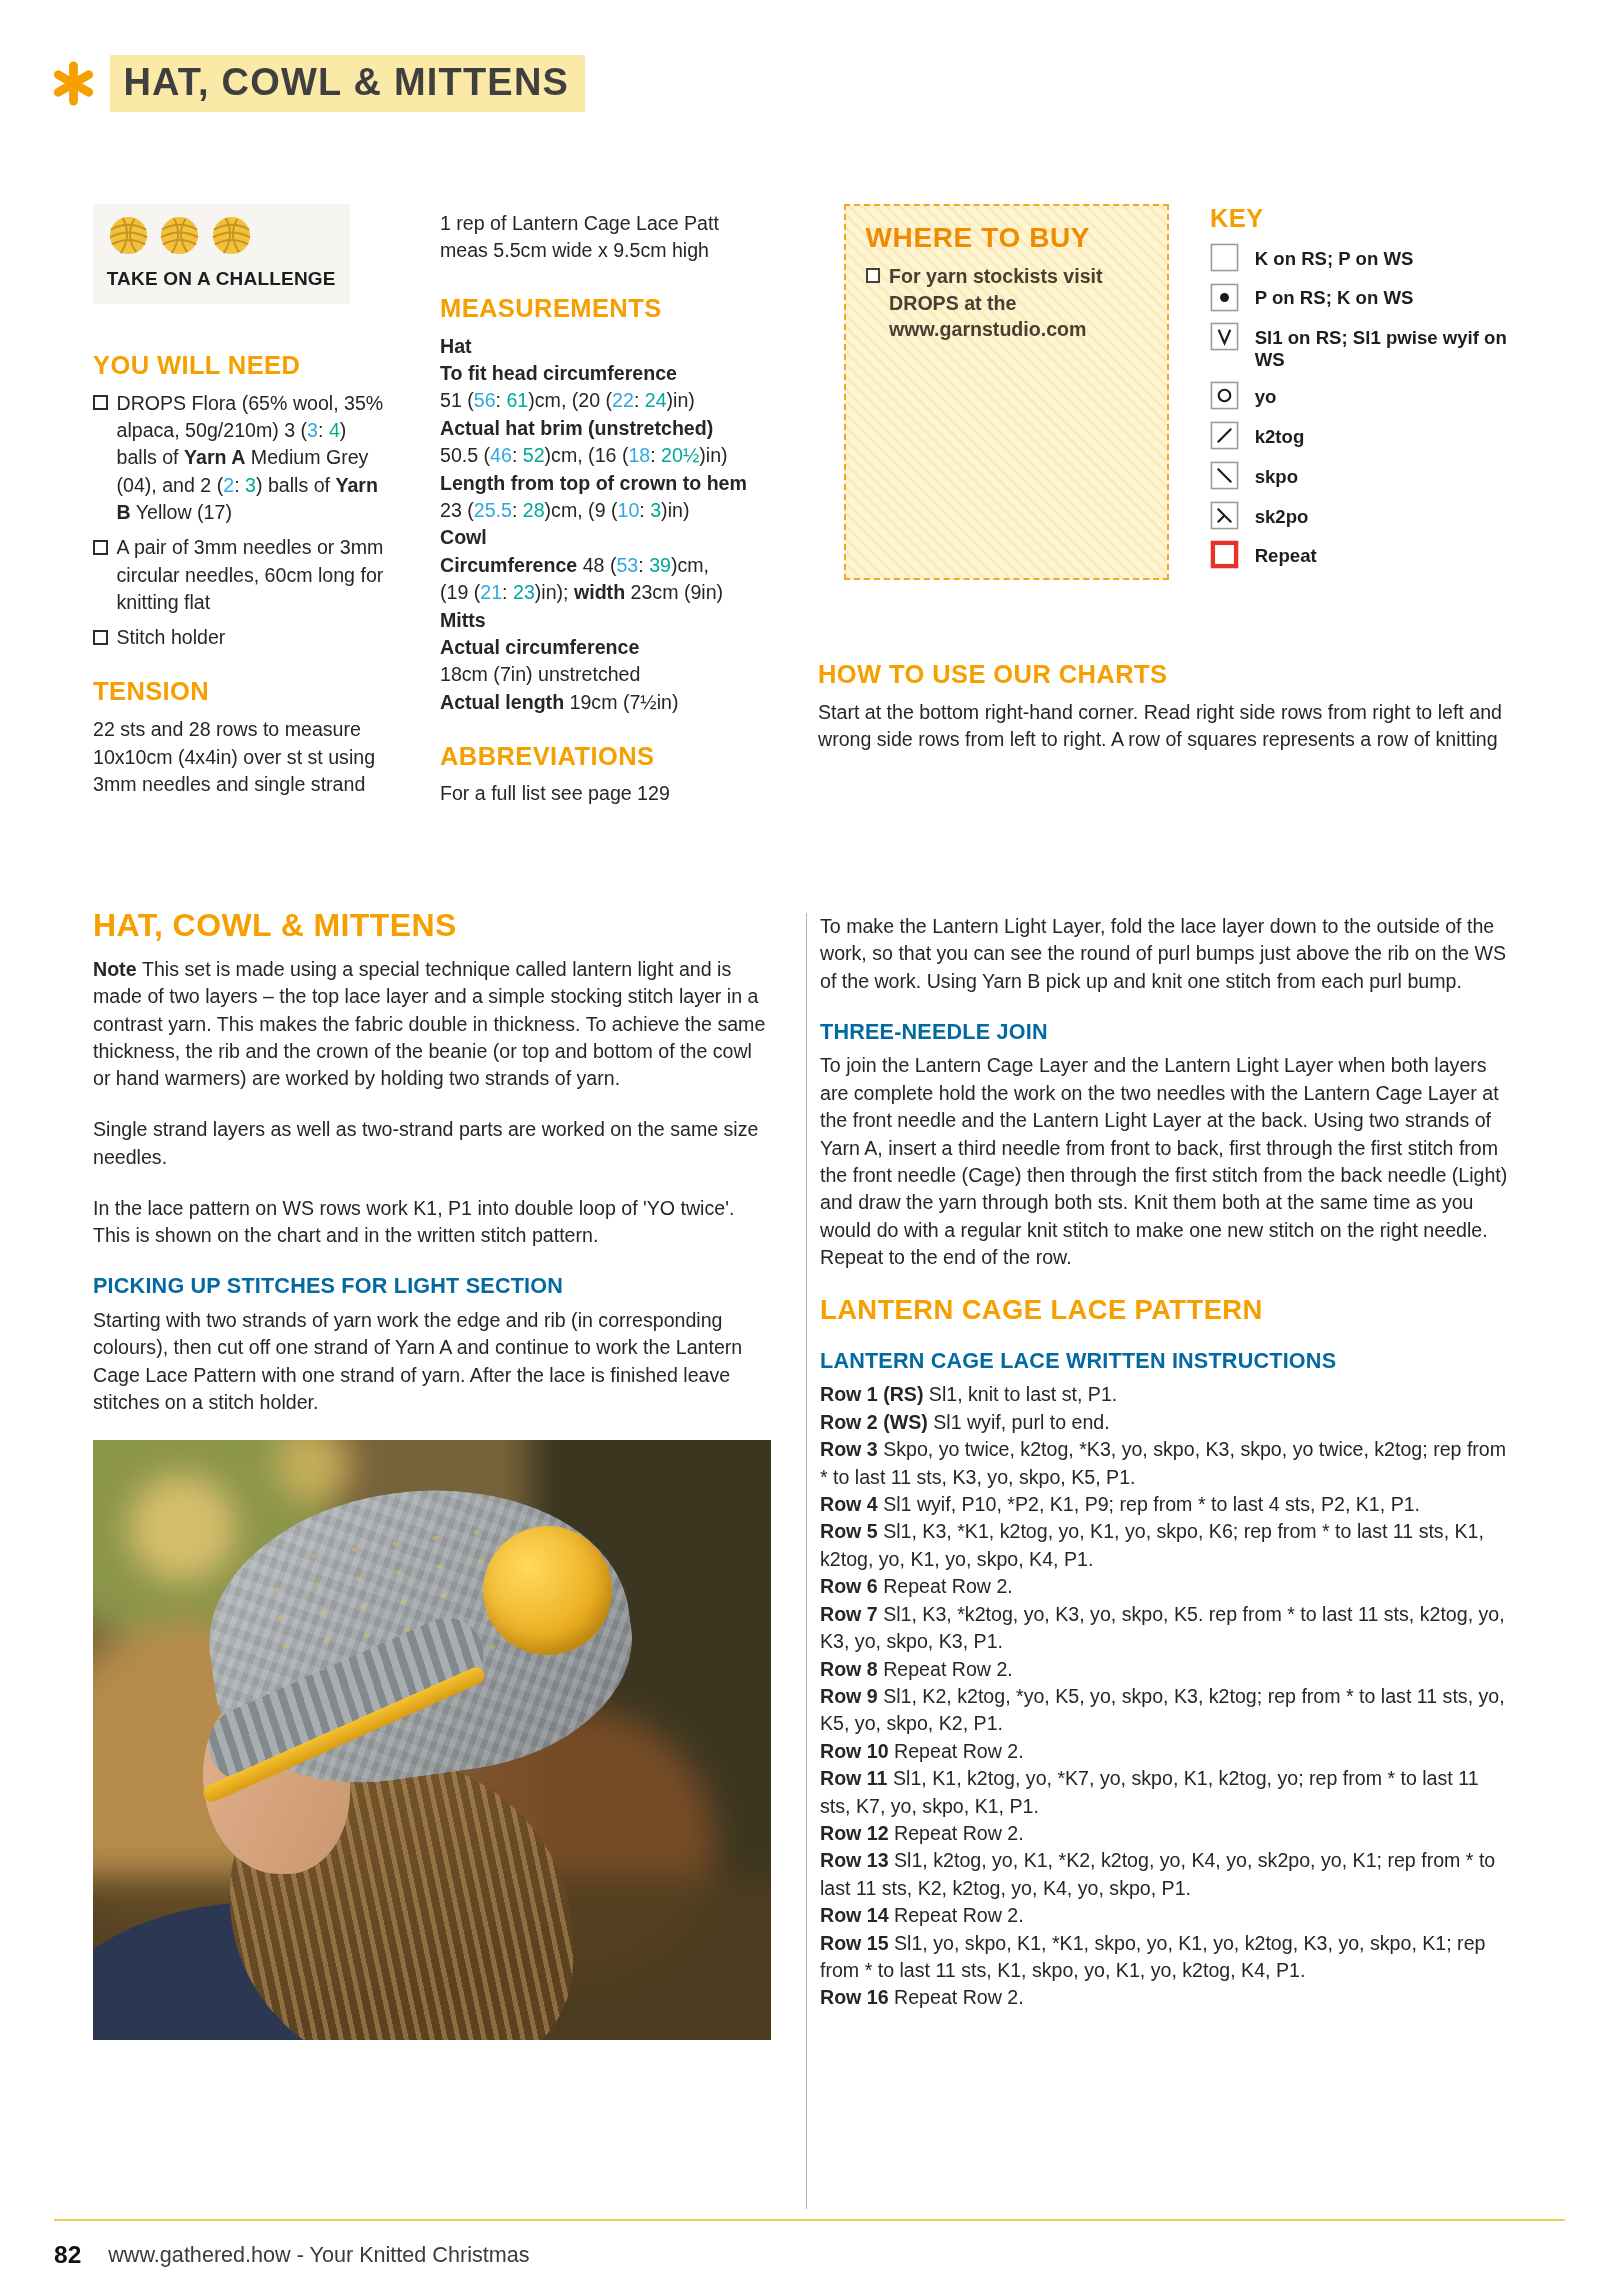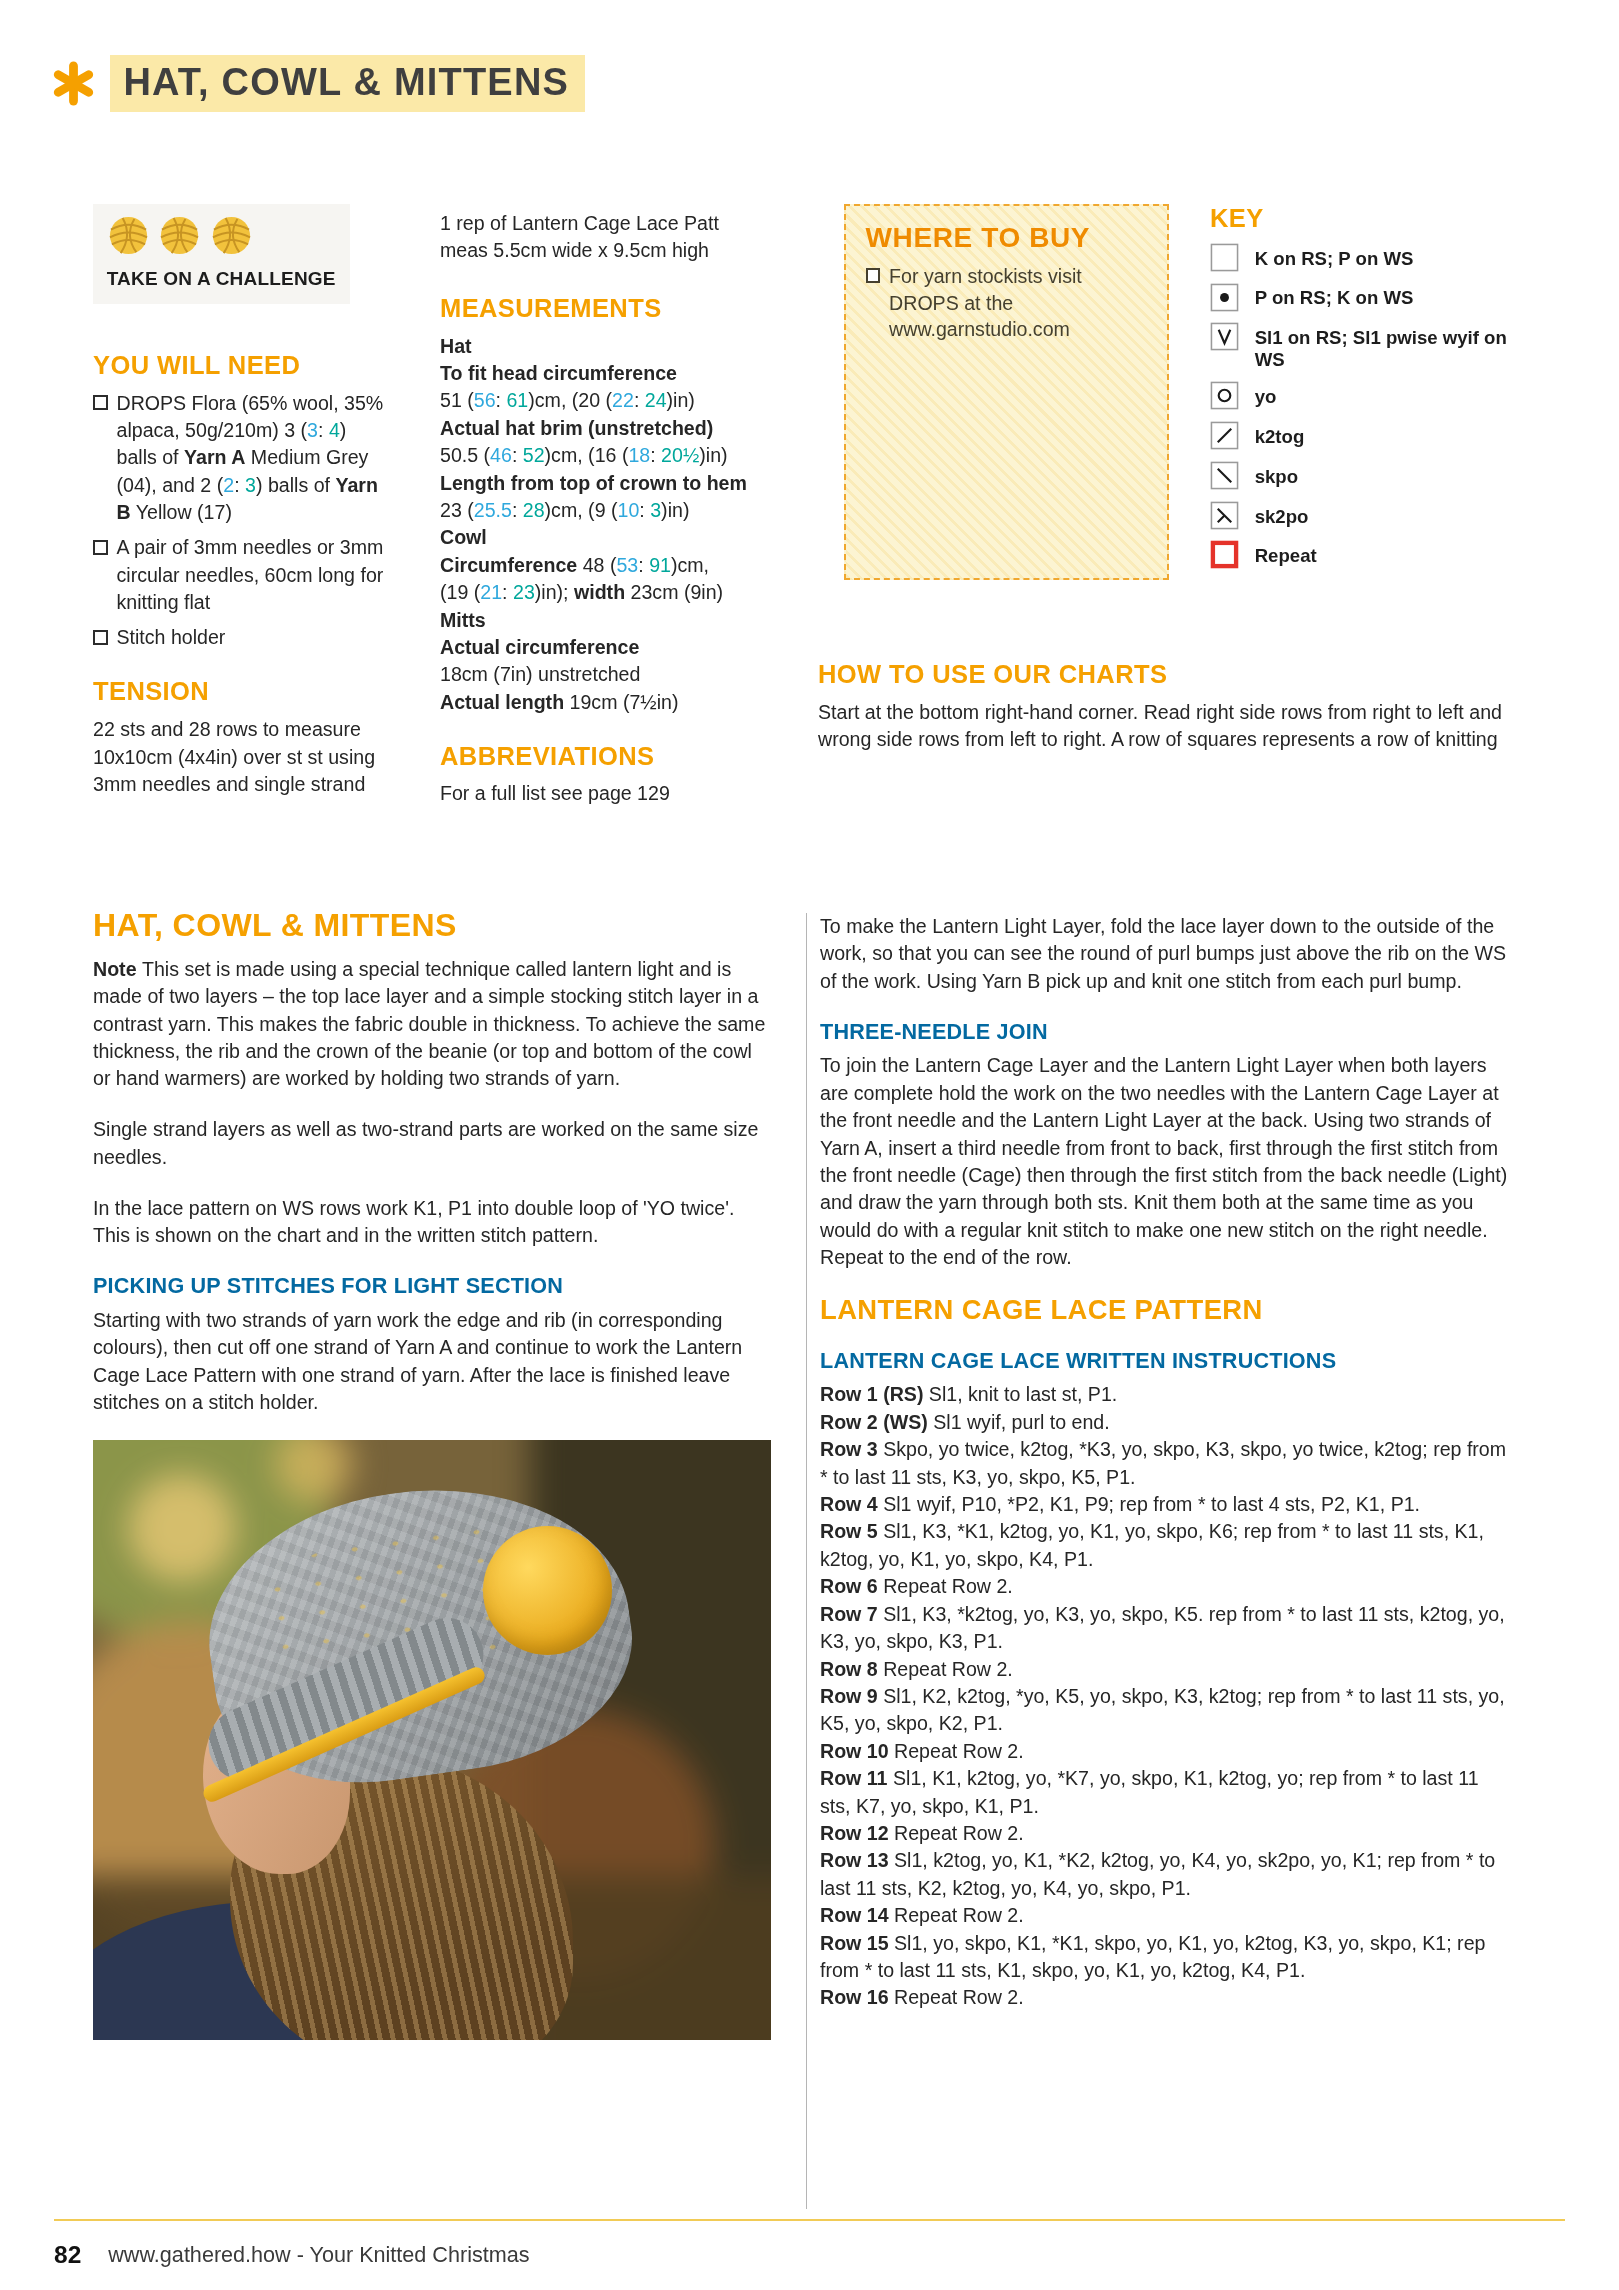--- a/index.html
+++ b/index.html
@@ -39,21 +39,21 @@
   .abbr-p { width:323px; }
 
   .buy-key-row { display:grid; grid-template-columns:325px 1fr; column-gap:41px;padding-left:26px; }
   .buy-box {
     border:2px dashed #F0A72E; padding:15.7px 17.6px 19.6px 19.6px; min-height:178px;
     background:
       repeating-linear-gradient(45deg, rgba(240,200,80,.20) 0 2.9px, rgba(240,200,80,0) 2.9px 8.8px),
       #FCF4D2;
   }
   .buy-head { color:#EF8B00; font-weight:700; font-size:28px; line-height:32px; letter-spacing:0.6px; margin-bottom:9.8px; }
-  .buy-body { display:flex; width:245px; font-weight:400; color:#45402f; line-height:26.5px; }
+  .buy-body { display:flex; width:245px; font-weight:700; color:#45402f; line-height:26.5px; }
   .buy-body .cb { border-color:#45402f; margin-top:4.9px; }
 
   .key-item { display:flex; align-items:flex-start; gap:15.7px; margin-bottom:10.8px; }
   .key-item .klabel { font-weight:700; font-size:18.6px; line-height:21.6px; padding-top:4.9px; color:#1d1d1d; }
   .key-icon { flex:0 0 29px; }
 
   .charts { margin-top:80px; }
   .charts p { width:686px; }
 
   
@@ -189,21 +189,21 @@
 
       <h3 class="sec-head">MEASUREMENTS</h3>
       <div class="m-line"><span class="sg-bold">Hat</span></div>
       <div class="m-line"><span class="sg-bold">To fit head circumference</span></div>
       <div class="m-line"><span>51 (</span><span class="sg-blue">56</span><span>: </span><span class="sg-teal">61</span><span>)cm, (20 (</span><span class="sg-blue">22</span><span>: </span><span class="sg-teal">24</span><span>)in)</span></div>
       <div class="m-line"><span class="sg-bold">Actual hat brim (unstretched)</span></div>
       <div class="m-line"><span>50.5 (</span><span class="sg-blue">46</span><span>: </span><span class="sg-teal">52</span><span>)cm, (16 (</span><span class="sg-blue">18</span><span>: </span><span class="sg-teal">20½</span><span>)in)</span></div>
       <div class="m-line"><span class="sg-bold">Length from top of crown to hem</span></div>
       <div class="m-line"><span>23 (</span><span class="sg-blue">25.5</span><span>: </span><span class="sg-teal">28</span><span>)cm, (9 (</span><span class="sg-blue">10</span><span>: </span><span class="sg-teal">3</span><span>)in)</span></div>
       <div class="m-line"><span class="sg-bold">Cowl</span></div>
-      <div class="m-line"><span class="sg-bold">Circumference</span><span> 48 (</span><span class="sg-blue">53</span><span>: </span><span class="sg-teal">91</span><span>)cm,</span></div>
+      <div class="m-line"><span class="sg-bold">Circumference</span><span> 48 (</span><span class="sg-blue">53</span><span>: </span><span class="sg-teal">39</span><span>)cm,</span></div>
       <div class="m-line"><span>(19 (</span><span class="sg-blue">21</span><span>: </span><span class="sg-teal">23</span><span>)in); </span><span class="sg-bold">width</span><span> 23cm (9in)</span></div>
       <div class="m-line"><span class="sg-bold">Mitts</span></div>
       <div class="m-line"><span class="sg-bold">Actual circumference</span></div>
       <div class="m-line"><span>18cm (7in) unstretched</span></div>
       <div class="m-line"><span class="sg-bold">Actual length</span><span> 19cm (7½in)</span></div>
 
       <h3 class="sec-head mt">ABBREVIATIONS</h3>
       <p class="abbr-p">For a full list see page 129</p>
     </div>
 

